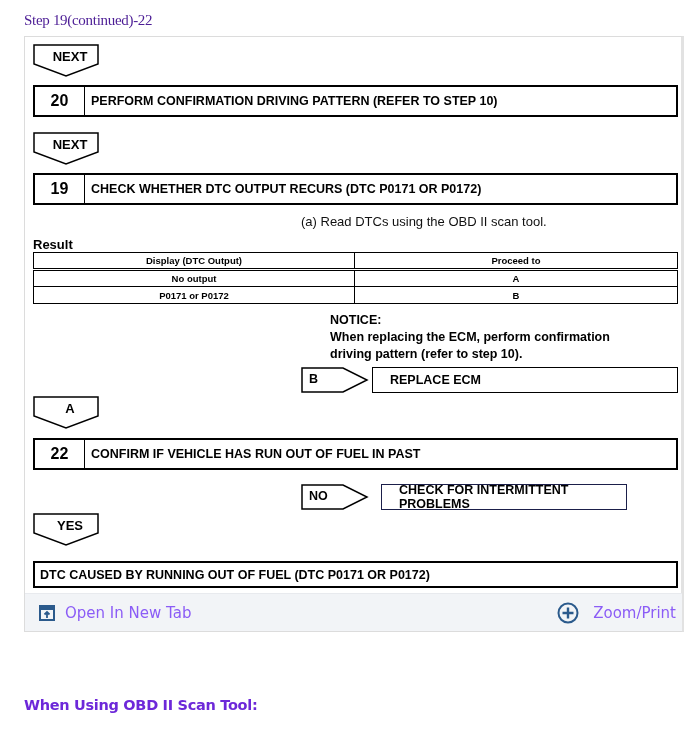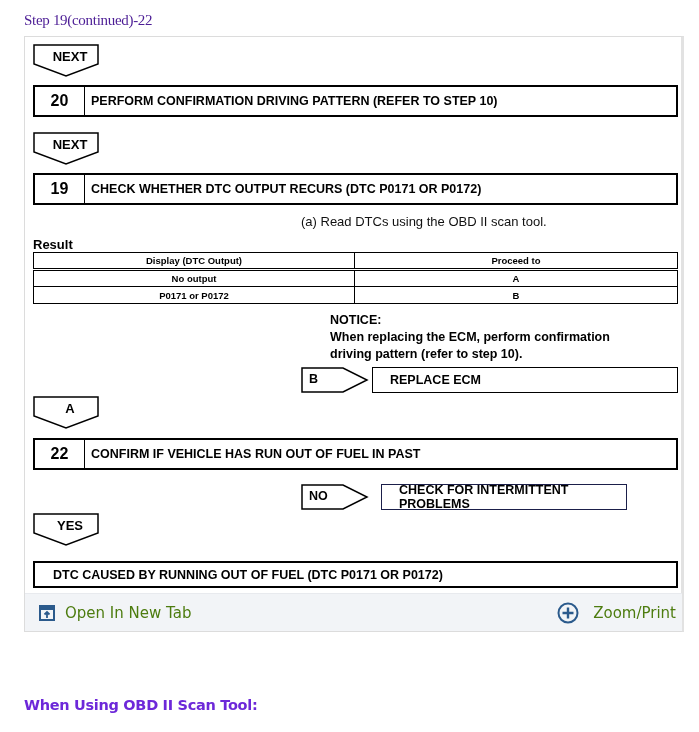--- a/index.html
+++ b/index.html
@@ -62,30 +62,30 @@
 
   .action-box {
     position: absolute; border: 1.5px solid #000; height: 26px;
     display: flex; align-items: center; padding-left: 17px;
     font-weight: bold; font-size: 12.5px;
   }
   .action-box.navy { border-color: #1b1f4a; }
 
   .final-box {
     position: absolute; left: 8px; top: 524px; width: 645px; height: 27px;
-    border: 2px solid #000; display: flex; align-items: center; padding-left: 18px;
+    border: 2px solid #000; display: flex; align-items: center; padding-left: 5px;
     font-weight: bold; font-size: 12.5px;
   }
 
   .figure-footer {
     position: absolute; left: 0; top: 556px; width: 657px; height: 38px;
     background: #f2f4f7; border-top: 1px solid #e8eaee;
     display: flex; align-items: center; justify-content: space-between;
     padding: 0 6px 0 14px;
-    font-family: "DejaVu Sans", sans-serif; color: #4d7c0f; font-size: 15px;
+    font-family: "DejaVu Sans", sans-serif; color: #8b5cf6; font-size: 15px;
   }
   .footer-link { display: flex; align-items: center; gap: 10px; cursor: pointer; }
   .footer-link.zoom { gap: 14px; }
 
   .section-heading {
     position: absolute; left: 24px; top: 697px;
     font-family: "DejaVu Sans", sans-serif; font-weight: bold; font-size: 14.5px; color: #6d28d9; letter-spacing: -0.3px;
   }
 </style>
 </head>

